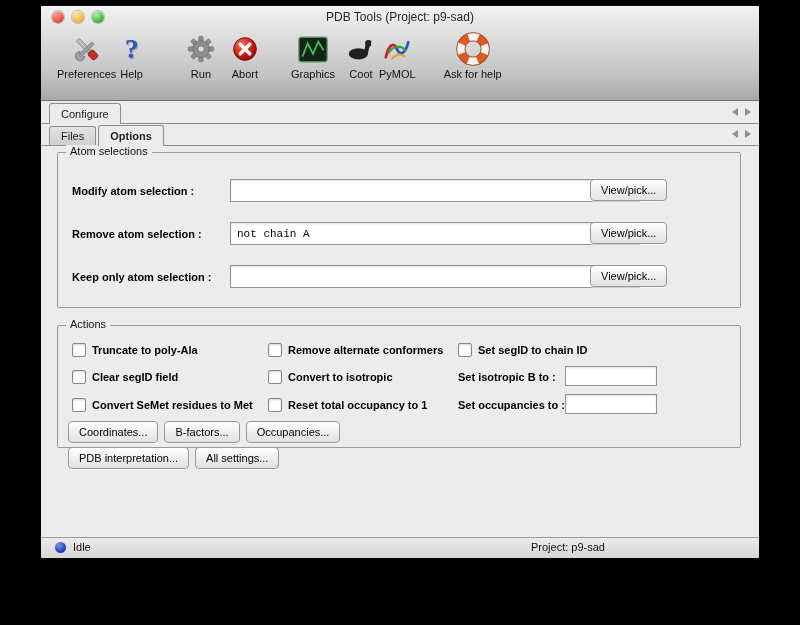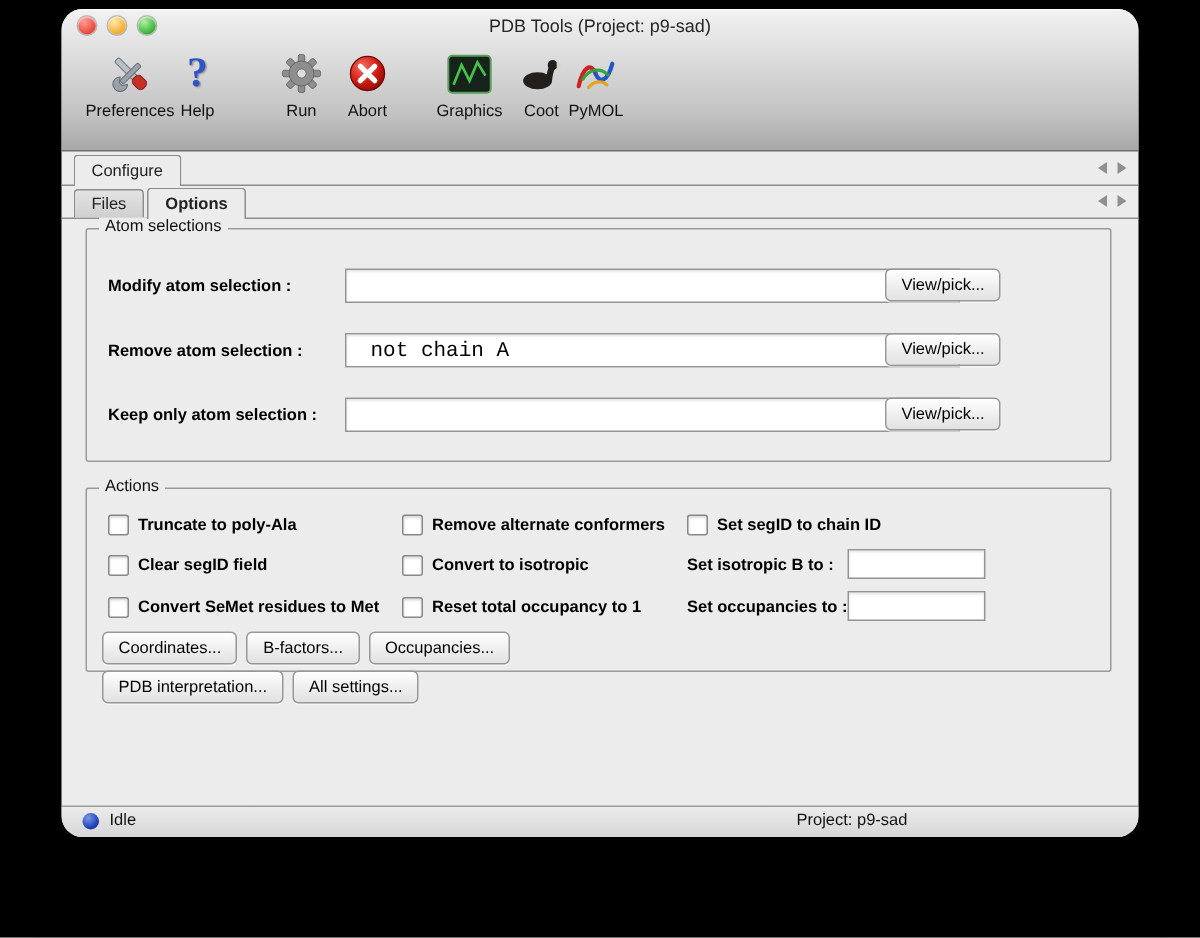--- a/index.html
+++ b/index.html
@@ -3,21 +3,21 @@
 <meta charset="utf-8">
 <style>
   html,body{margin:0;padding:0;}
   body{
     width:800px;height:625px;background:#000;
     font-family:"Liberation Sans",sans-serif;
     position:relative;overflow:hidden;
   }
   .window{
     position:absolute;left:41px;top:6px;width:718px;height:552px;
-    background:#ececec;border-radius:14px;overflow:hidden;
+    background:#ececec;border-radius:1px;overflow:hidden;
     box-shadow:0 22px 45px rgba(0,0,0,.95), 0 0 0 1px rgba(0,0,0,.6);
   }
   
   .header{
     height:95px;box-sizing:border-box;
     background:linear-gradient(#f2f2f2 0%, #dcdcdc 35%, #c2c2c2 75%, #a8a8a8 100%);
     border-bottom:1px solid #6f6f6f;
     box-shadow:inset 0 1px 0 rgba(255,255,255,.65);
     position:relative;
   }
@@ -62,21 +62,21 @@
   .group-atom{top:146px;height:156px;}
   .group-actions{top:319px;height:123px;}
   .group-title{position:absolute;top:-8px;left:8px;background:#ececec;
     padding:0 4px;font-size:11px;color:#111;}
   
   .asel-row{position:absolute;left:0;right:0;height:24px;}
   .flabel{position:absolute;left:14px;top:50%;transform:translateY(-50%);
     font-size:11px;font-weight:bold;color:#000;white-space:nowrap;}
   .ftext{position:absolute;left:172px;top:0;width:410px;height:23px;box-sizing:border-box;
     border:1px solid #949494;background:#fff;font-family:"Liberation Mono",monospace;
-    font-size:14px;padding:0 16px;border-radius:0;box-shadow:inset 0 1px 2px rgba(0,0,0,.12);}
+    font-size:11px;padding:0 6px;border-radius:0;box-shadow:inset 0 1px 2px rgba(0,0,0,.12);}
   .btn{
     height:22px;padding:0 10px;font-size:11px;font-family:inherit;color:#000;
     background:linear-gradient(#ffffff,#ececec 60%,#e2e2e2);
     border:1px solid #979797;border-radius:4px;cursor:pointer;
     box-shadow:0 1px 0 rgba(255,255,255,.55);white-space:nowrap;
   }
   .viewpick{position:absolute;left:532px;top:0;}
   
   .cb{position:absolute;display:flex;align-items:center;gap:6px;height:15px;cursor:pointer;}
   .cb .box{width:12px;height:12px;background:#fff;border:1px solid #878787;border-radius:2px;
@@ -197,20 +197,31 @@
           <svg width="30" height="28" viewBox="0 0 32 30" fill="none" stroke-linecap="round">
             <path d="M4 24 C 7 10, 13 7, 16 15" stroke="#cf2222" stroke-width="3"></path>
             <path d="M16 15 C 19 23, 25 20, 28 8" stroke="#2456c9" stroke-width="3"></path>
             <path d="M7 19 C 12 11, 20 11, 25 16" stroke="#2ba23a" stroke-width="2.4" opacity="0.95"></path>
             <path d="M11 25 C 15 20, 21 20, 24 23" stroke="#e2a31a" stroke-width="2.4" opacity="0.95"></path>
           </svg>
         </span>
         <span class="tb-label">PyMOL</span>
       </div>
 
+      <div class="tb-item">
+        <span class="tb-icon">
+          <svg width="34" height="34" viewBox="0 0 36 36">
+            <circle cx="18" cy="18" r="13" fill="none" stroke="#dd5a21" stroke-width="9"></circle>
+            <circle cx="18" cy="18" r="13" fill="none" stroke="#f5f3ef" stroke-width="9" stroke-dasharray="10.21 10.21" stroke-dashoffset="5.1"></circle>
+            <circle cx="18" cy="18" r="17.4" fill="none" stroke="#93421c" stroke-width="0.9"></circle>
+            <circle cx="18" cy="18" r="8.6" fill="none" stroke="#93421c" stroke-width="0.9"></circle>
+          </svg>
+        </span>
+        <span class="tb-label">Ask for help</span>
+      </div>
 
     </div>
   </div>
 
   <div class="tabrow tabrow1">
     <div class="tab active">
       <span>Configure</span>
     </div>
     <div class="tab-arrows">
       <span class="arr-l"></span>

